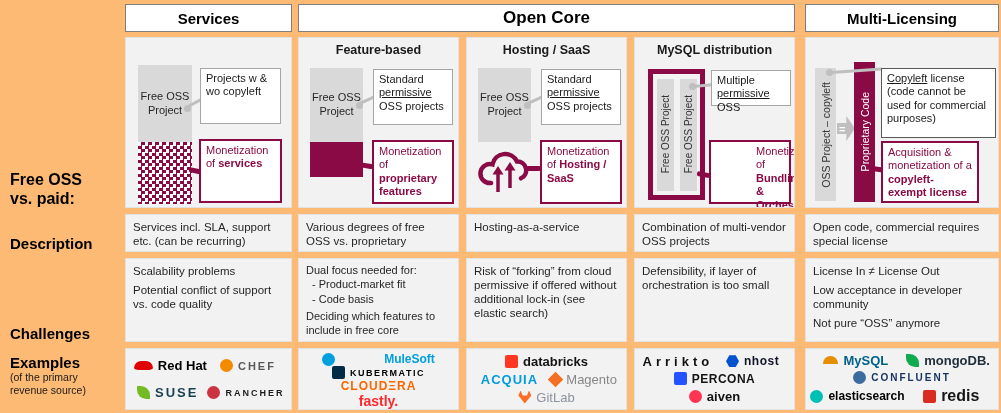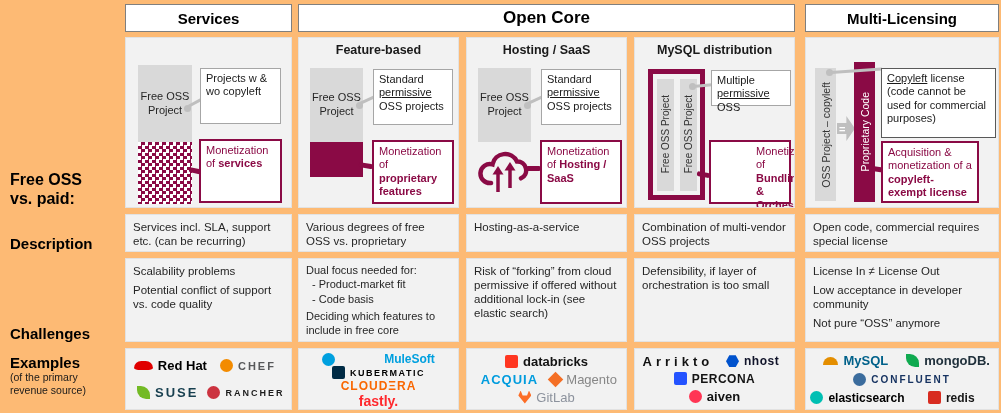--- a/index.html
+++ b/index.html
@@ -297,17 +297,17 @@
       <span class="logo wide">
         <span class="licon shape-circle" style="background: rgb(59, 108, 157);"></span>
         <span style="color: rgb(23, 51, 97); font-weight: 600; font-size: 10px; letter-spacing: 2px;">CONFLUENT</span>
       </span>
       <span class="logo">
         <span class="licon shape-circle" style="background: rgb(0, 191, 179);"></span>
         <span style="color: rgb(0, 0, 0); font-weight: 700; font-size: 12px;">elasticsearch</span>
       </span>
       <span class="logo">
         <span class="licon shape-square" style="background: rgb(216, 44, 32);"></span>
-        <span style="color: rgb(22, 22, 22); font-weight: 700; font-size: 12px;">redis</span>
+        <span style="color: rgb(22, 22, 22); font-weight: 700; font-size: 16px;">redis</span>
       </span>
     </div>
 
 </div>
 
 </body></html>

